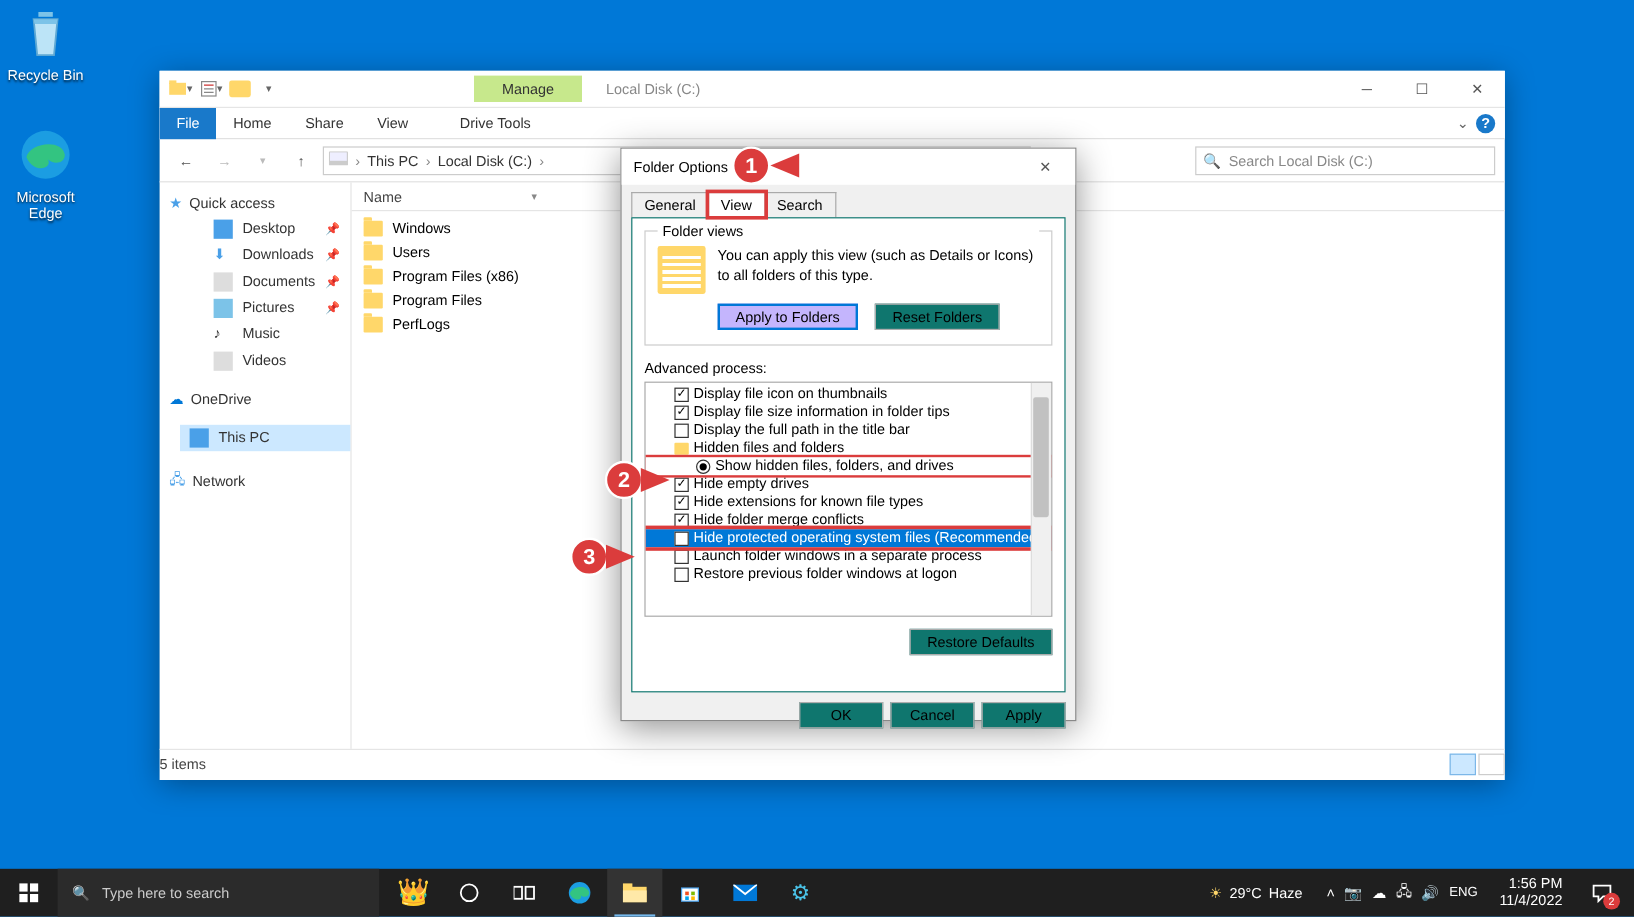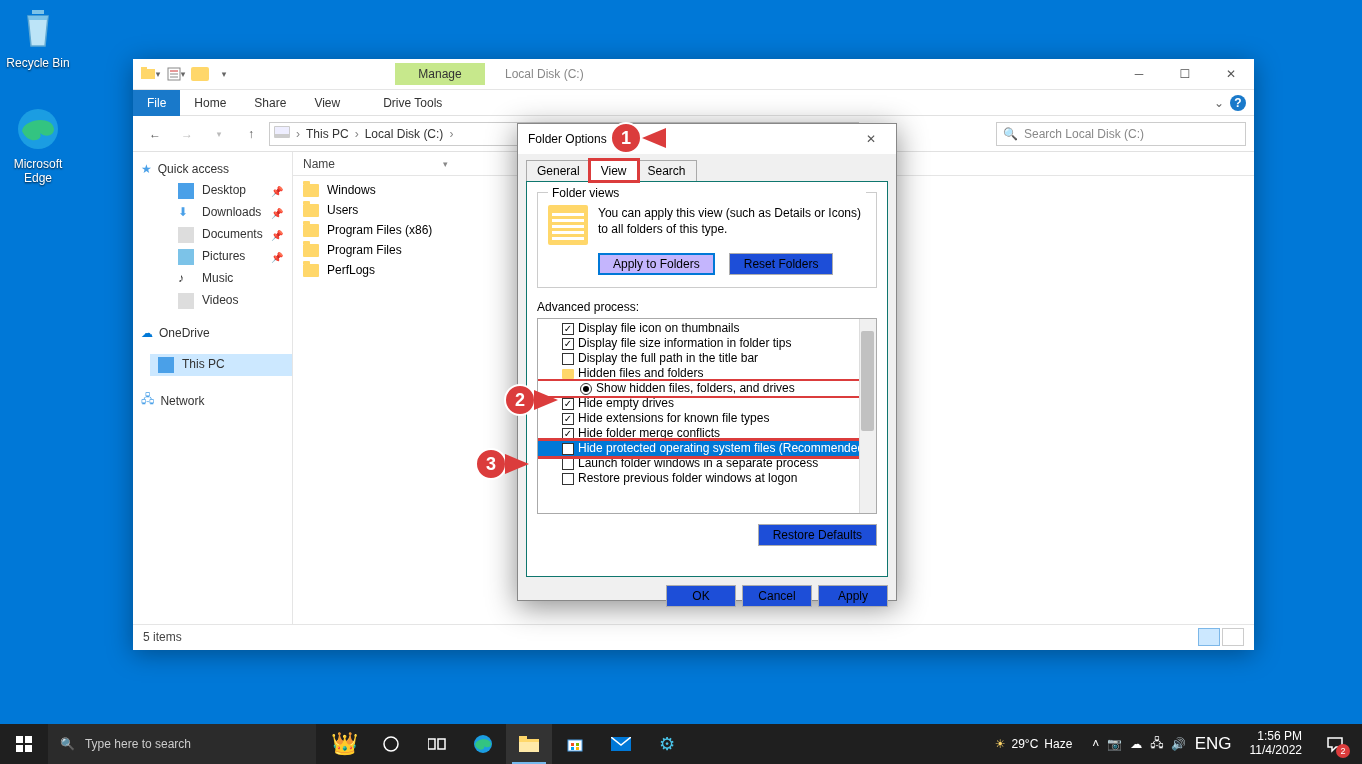--- a/index.html
+++ b/index.html
@@ -46,42 +46,42 @@
 .nav-item .ico-s { width: 16px; height: 16px; display: inline-block; }
 
 .content-pane { flex: 1; position: relative; }
 .col-headers { height: 24px; border-bottom: 1px solid #e5e5e5; display: flex; align-items: center; padding-left: 10px; color: #444; }
 .col-name { width: 140px; }
 .file-list { padding: 4px 0; }
 .file-row { display: flex; align-items: center; gap: 8px; padding: 2px 10px; height: 20px; }
 .file-row .folder-ico { width: 16px; height: 13px; background: #ffd76a; border-radius: 1px; position: relative; }
 .file-row .folder-ico::before { content: ''; position: absolute; left: 0; top: -3px; width: 7px; height: 3px; background: #ffd76a; border-radius: 1px 1px 0 0; }
 
-.statusbar { height: 24px; border-top: 1px solid #e5e5e5; display: flex; align-items: center; padding: 0 10px; color: #444; }
+.statusbar { height: 24px; border-top: 1px solid #e5e5e5; display: flex; align-items: center; padding: 0 0; color: #444; }
 .statusbar .view-toggles { margin-left: auto; display: flex; gap: 2px; }
 .statusbar .vt { width: 22px; height: 18px; border: 1px solid #ccc; background: #fff; }
 .statusbar .vt.active { background: #cce8ff; border-color: #7cb7e8; }
 
 
 .dialog { position: absolute; left: 517px; top: 123px; width: 380px; height: 478px; background: #f0f0f0; border: 1px solid #888; box-shadow: 0 6px 28px rgba(0,0,0,.45); }
 .dlg-title { height: 30px; background: #fff; display: flex; align-items: center; padding: 0 10px; color: #000; }
 .dlg-close { margin-left: auto; width: 30px; height: 30px; display: flex; align-items: center; justify-content: center; color: #555; }
 .dlg-tabs { display: flex; padding-left: 8px; margin-top: 6px; }
 .dlg-tab { padding: 3px 10px; border: 1px solid #aaa; border-bottom: none; background: #f0f0f0; margin-right: -1px; position: relative; }
 .dlg-tab.active { background: #fff; z-index: 2; border-top: 1px solid #aaa; }
 .dlg-tab.highlight { outline: 3px solid #db3c3c; outline-offset: -1px; }
 .dlg-body { margin: 0 8px 8px 8px; border: 1px solid #0f766e; background: #fff; padding: 10px; height: 396px; position: relative; }
 .fieldset { border: 1px solid #ccc; padding: 8px 10px 12px; margin-bottom: 12px; }
 .fieldset-legend { position: relative; top: -15px; background: #fff; padding: 0 4px; color: #000; }
 .fv-row { display: flex; gap: 10px; margin-top: -10px; }
 .fv-icon { width: 40px; height: 40px; background: #ffd76a; border-radius: 2px; position: relative; flex-shrink: 0; }
 .fv-icon::after { content: ''; position: absolute; left: 4px; top: 8px; width: 32px; height: 28px; background: repeating-linear-gradient(#fff,#fff 3px,#ffd76a 3px,#ffd76a 6px); }
 .fv-text { color: #000; line-height: 1.35; }
 .fv-btns { display: flex; gap: 14px; margin-top: 8px; margin-left: 50px; }
-.win-btn { height: 22px; padding: 0 14px; border: 1px solid #adadad; background: #1d4ed8; color: #000; display: flex; align-items: center; }
+.win-btn { height: 22px; padding: 0 14px; border: 1px solid #adadad; background: #0f766e; color: #000; display: flex; align-items: center; }
 .win-btn.default { border: 2px solid #0078d7; background: #c4b5fd; padding: 0 13px; }
 
 .adv-label { color: #000; margin-bottom: 4px; }
 .adv-box { border: 1px solid #aaa; height: 196px; overflow: hidden; position: relative; background: #fff; }
 .adv-scroll { position: absolute; right: 0; top: 0; width: 17px; height: 100%; background: #f0f0f0; border-left: 1px solid #ddd; }
 .adv-thumb { position: absolute; right: 2px; top: 12px; width: 13px; height: 100px; background: #c1c1c1; border-radius: 2px; }
 .adv-list { padding: 2px 0; }
 .adv-item { display: flex; align-items: center; gap: 4px; padding: 0 4px 0 12px; height: 15px; line-height: 15px; color: #000; }
 .adv-item.indent1 { padding-left: 24px; }
 .adv-item.indent2 { padding-left: 42px; }
@@ -485,21 +485,21 @@
       <span style="color:#ffd76a;">☀</span>
       <span>29°C</span>
       <span>Haze</span>
     </div>
     <div class="tray-icons">
       <span>˄</span>
       <span>📷</span>
       <span>☁</span>
       <span>🖧</span>
       <span>🔊</span>
-      <span style="font-size:17px;text-align:center;">ENG</span>
+      <span style="font-size:11px;text-align:center;">ENG</span>
     </div>
     <div class="clock">
       <div>1:56 PM</div>
       <div>11/4/2022</div>
     </div>
     <div class="notif">
       <svg width="18" height="18">
           <path d="M2 3 L16 3 L16 12 L10 12 L6 16 L6 12 L2 12 Z" class="svg-mono" stroke="#fff"></path>
         </svg>
       <div class="notif-badge">2</div>

